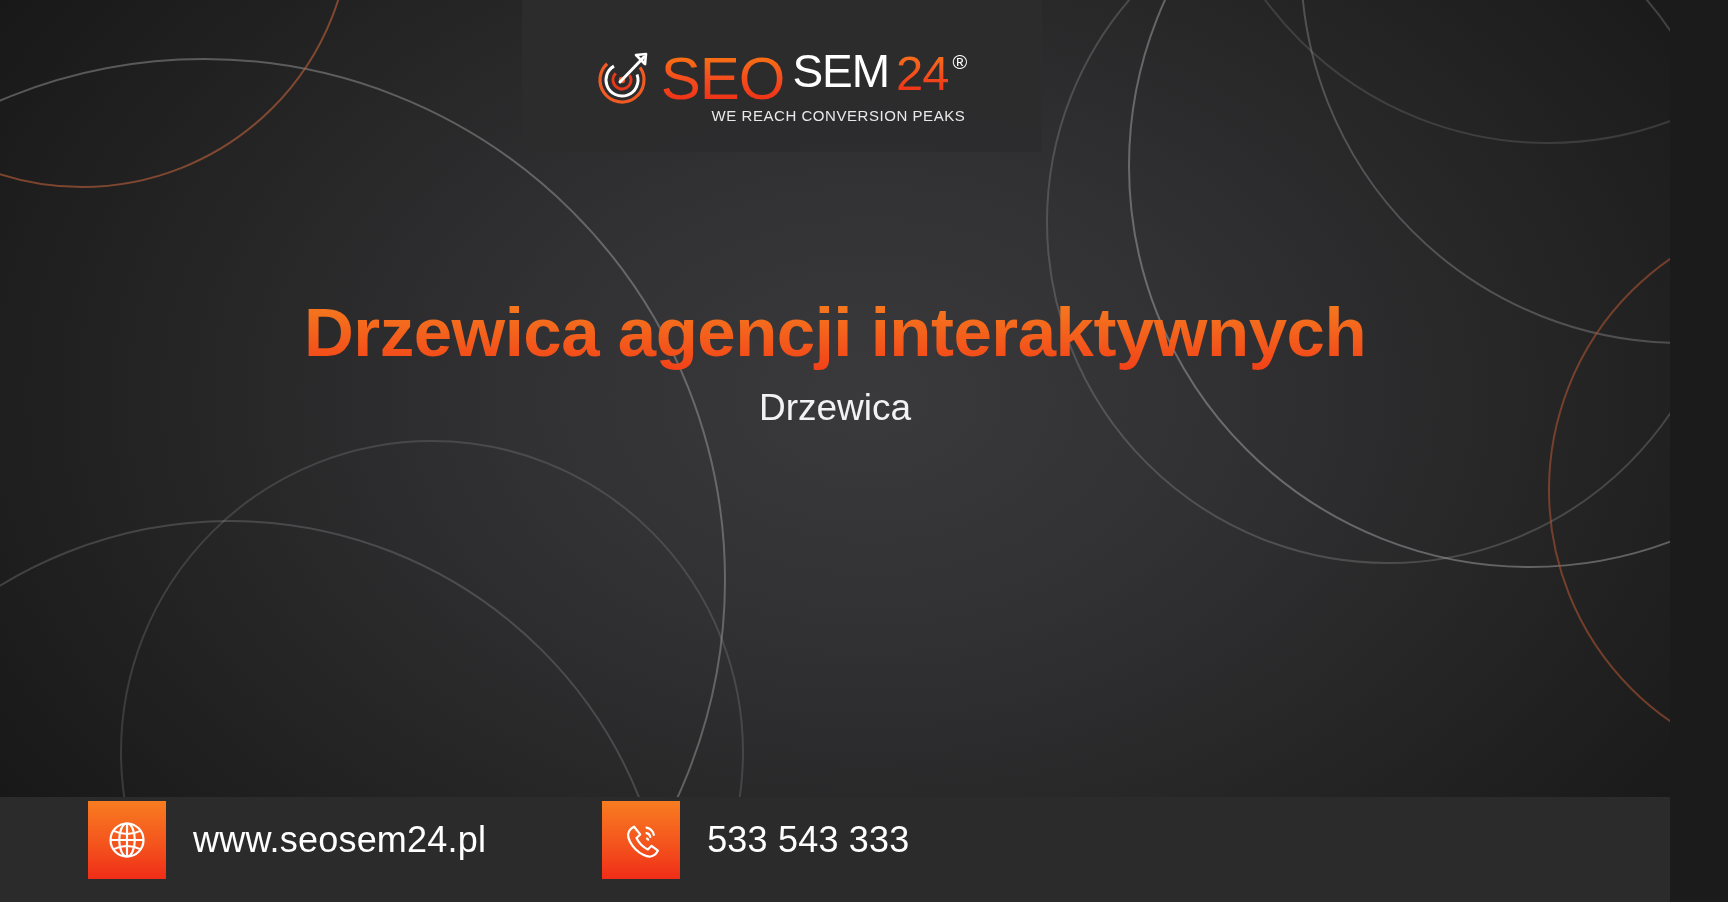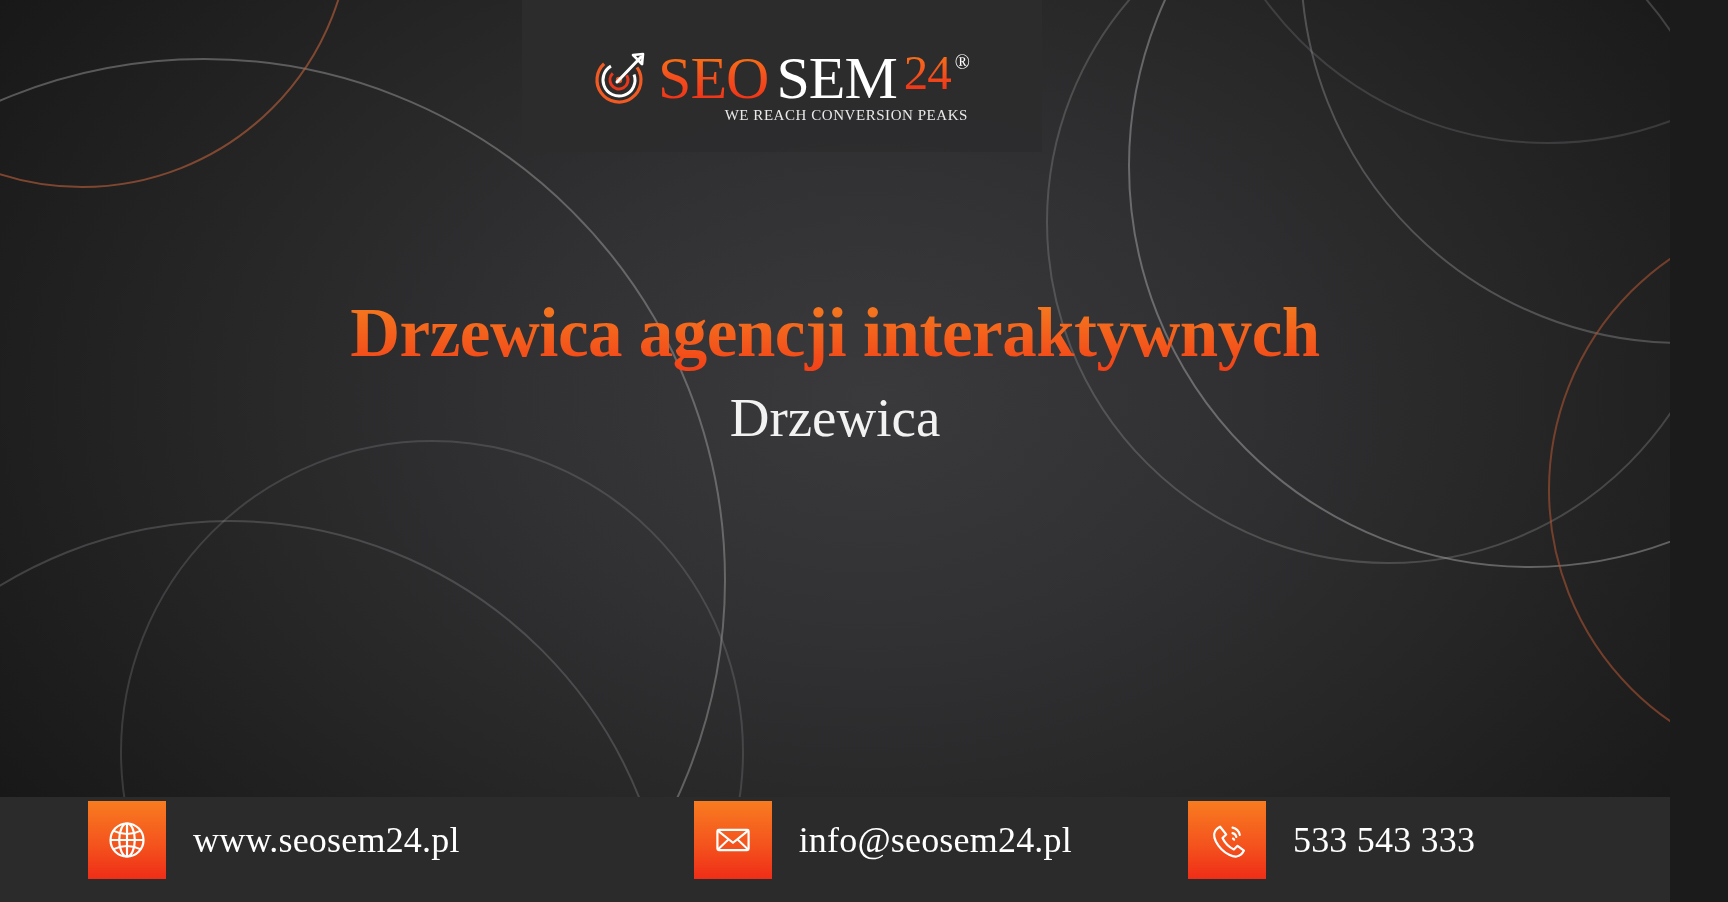--- a/index.html
+++ b/index.html
@@ -10,21 +10,20 @@
   body {
     font-family: "Liberation Sans", sans-serif;
   }
   .slide {
     position: relative;
     width: 1670px;
     height: 902px;
     overflow: hidden;
     background:
       radial-gradient(ellipse 1100px 760px at 52% 44%, #3a3a3c 0%, #313133 32%, #272728 58%, #1e1e1f 80%, #161617 100%);
-    font-family: Liberation Serif, serif;
   }
 
   
   .bg-layer {
     position: absolute;
     inset: 0;
     pointer-events: none;
     z-index: 0;
   }
   .circ {
@@ -129,21 +128,21 @@
     font-size: 60px;
     font-weight: 400;
     letter-spacing: -1px;
     line-height: 0.95;
     background: linear-gradient(180deg, #f97c10 0%, #f4511e 45%, #ee2a15 100%);
     -webkit-background-clip: text;
     background-clip: text;
     color: transparent;
   }
   .lw-sem {
-    font-size: 60px;
+    font-size: 46px;
     font-weight: 400;
     letter-spacing: -1px;
     line-height: 0.95;
     color: #ffffff;
     margin-left: 8px;
   }
   .lw-24 {
     font-size: 49px;
     font-weight: 400;
     letter-spacing: -1px;
@@ -186,21 +185,21 @@
     font-weight: bold;
     line-height: 1.08;
     letter-spacing: -0.5px;
     background: linear-gradient(180deg, #f4801f 0%, #f4601c 52%, #f24018 100%);
     -webkit-background-clip: text;
     background-clip: text;
     color: transparent;
   }
   .subhead {
     margin: 18px 0 0 0;
-    font-size: 55px;
+    font-size: 37px;
     font-weight: 400;
     line-height: 1.05;
     color: #f2f2f2;
   }
 
   
   .footer {
     position: absolute;
     left: 0;
     bottom: 0;
@@ -304,31 +303,20 @@
           <ellipse cx="24" cy="24" rx="8.5" ry="18" fill="none" stroke="#ffffff" stroke-width="2.4"></ellipse>
           <line x1="24" y1="6" x2="24" y2="42" stroke="#ffffff" stroke-width="2.4"></line>
           <line x1="6" y1="24" x2="42" y2="24" stroke="#ffffff" stroke-width="2.4"></line>
           <path d="M9.5 14 Q24 21 38.5 14" fill="none" stroke="#ffffff" stroke-width="2.2"></path>
           <path d="M9.5 34 Q24 27 38.5 34" fill="none" stroke="#ffffff" stroke-width="2.2"></path>
         </svg>
       </span>
       <span class="fi-label">www.seosem24.pl</span>
     </div>
 
-    <div class="fi fi-2">
-      <span class="fi-icon">
-        <svg viewBox="0 0 48 48" width="44" height="44" aria-hidden="true">
-          <rect x="7" y="13" width="34" height="22" rx="1.5" fill="none" stroke="#ffffff" stroke-width="2.4"></rect>
-          <path d="M7.8 14 L24 27 L40.2 14" fill="none" stroke="#ffffff" stroke-width="2.4" stroke-linejoin="round"></path>
-          <path d="M7.8 34 L19 23.5" fill="none" stroke="#ffffff" stroke-width="2.2"></path>
-          <path d="M40.2 34 L29 23.5" fill="none" stroke="#ffffff" stroke-width="2.2"></path>
-        </svg>
-      </span>
-      <span class="fi-label">info@seosem24.pl</span>
-    </div>
 
     <div class="fi fi-3">
       <span class="fi-icon">
         <svg viewBox="0 0 48 48" width="44" height="44" aria-hidden="true">
           <path d="M16.5 9.5 C13.5 11 10.5 14 10 17.5 c-0.6 4.5 3 11.5 8 16.5 s12 8.6 16.5 8 c3.5-0.5 6.5-3.5 8-6.5 l-7-5.2 -4 4 c-2.6-1.2-5.2-3-7.3-5.1 s-3.9-4.7-5.1-7.3 l4-4 z" fill="none" stroke="#ffffff" stroke-width="2.4" stroke-linejoin="round"></path>
           <path d="M30 10.5 a10.5 10.5 0 0 1 8 8" fill="none" stroke="#ffffff" stroke-width="2.3" stroke-linecap="round"></path>
           <path d="M30 16.5 a5.5 5.5 0 0 1 4.2 4.2" fill="none" stroke="#ffffff" stroke-width="2.3" stroke-linecap="round"></path>
           <path d="M30.5 22.5 a1.8 1.8 0 0 1 1.3 1.3" fill="none" stroke="#ffffff" stroke-width="2.3" stroke-linecap="round"></path>
         </svg>
       </span>

